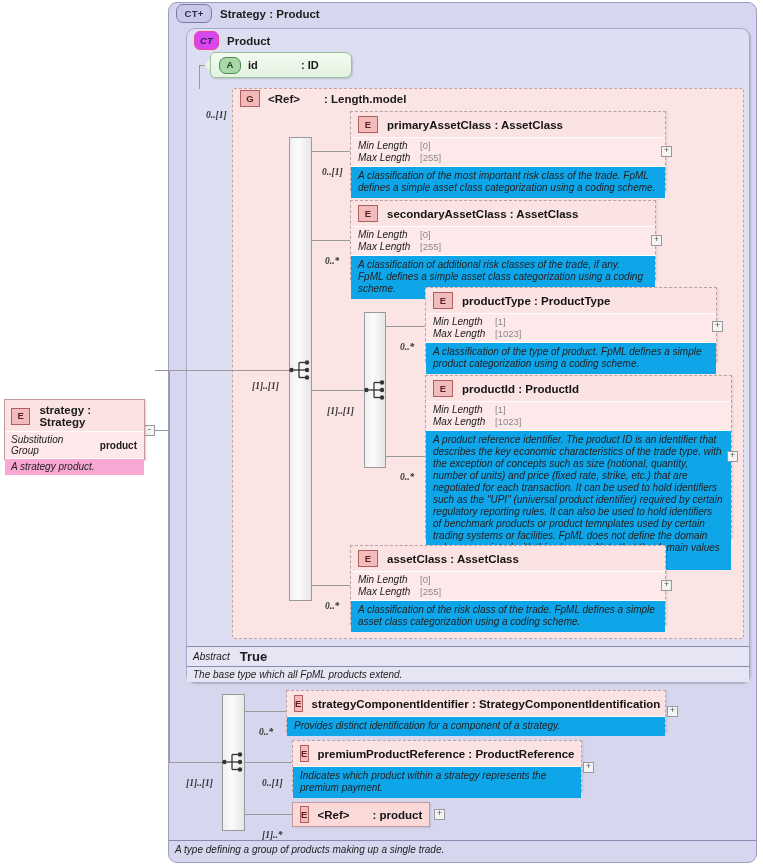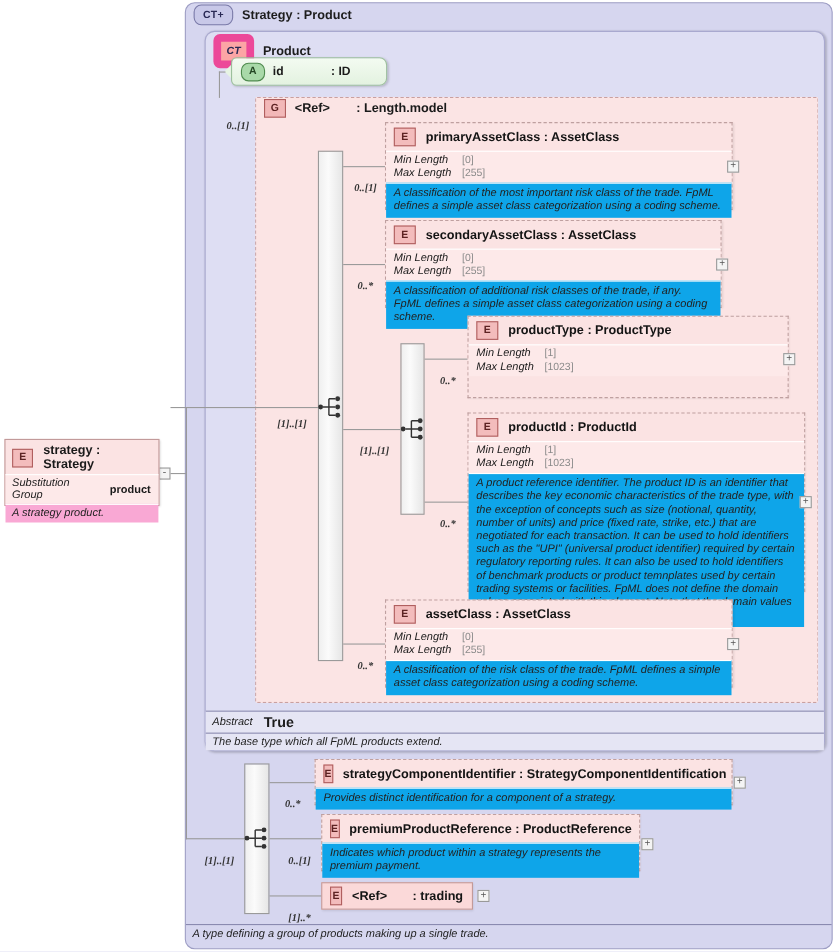--- a/index.html
+++ b/index.html
@@ -26,21 +26,21 @@
   .badge{
     display:inline-flex;align-items:center;justify-content:center;
     font-size:9.5px;font-weight:bold;letter-spacing:.2px;line-height:1;
   }
   .badge-ct{
     width:34px;height:17px;border-radius:7px;
     background:#c8c8e8;border:1px solid #7a7aa8;color:#2a2a55;
   }
   .badge-ct2{
     width:23px;height:17px;border-radius:6px;
-    background:#fca5a5;border:7px solid #ec4899;color:#2a2a55;font-style:italic;
+    background:#d946ef;border:1px solid #ec4899;color:#2a2a55;font-style:italic;
   }
   .badge-g{
     width:18px;height:15px;border:1px solid #b05f5f;background:#f2b8b8;color:#5d2323;
   }
   .badge-e{
     width:18px;height:15px;border:1px solid #b05f5f;background:#f3bcbc;color:#5d2323;
   }
   .badge-a{
     width:20px;height:15px;border-radius:7px;border:1px solid #4e8a4e;
     background:#a9d9a9;color:#234523;
@@ -293,20 +293,21 @@
   <div class="facets">
     <div class="row">
         <span class="fk">Min Length</span>
         <span class="fv">[1]</span>
       </div>
     <div class="row">
         <span class="fk">Max Length</span>
         <span class="fv">[1023]</span>
       </div>
   </div>
+  <div class="desc">A classification of the type of product. FpML defines a simple product categorization using a coding scheme.</div>
 </div>
 <div class="abs expbtn" style="left:712px;top:321px;">+</div>
 <div class="abs ln lnh" style="left:386px;top:326px;width:39px;"></div>
 <div class="abs card" style="left:400px;top:314px;">0..*</div>
 
 <div class="abs elem" style="left:425px;top:375px;width:307px;height:163px;">
   <div class="eh">
     <span class="badge badge-e">E</span>
     <span class="nm">productId : ProductId</span>
   </div>
@@ -390,20 +391,20 @@
   <div class="desc">Indicates which product within a strategy represents the premium payment.</div>
 </div>
 <div class="abs expbtn" style="left:583px;top:762px;">+</div>
 <div class="abs ln lnh" style="left:245px;top:762px;width:47px;"></div>
 <div class="abs card" style="left:262px;top:750px;">0..[1]</div>
 
 <div class="abs elem" style="left:292px;top:802px;width:138px;height:25px;background:#fbd9d9;border:1px solid #c29a9a;">
   <div class="eh" style="padding-top:3px;">
     <span class="badge badge-e">E</span>
     <span class="nm">&lt;Ref&gt;</span>
-    <span class="nm" style="margin-left:14px;">: trading</span>
+    <span class="nm" style="margin-left:14px;">: product</span>
   </div>
 </div>
 <div class="abs expbtn" style="left:434px;top:809px;">+</div>
 <div class="abs ln lnh" style="left:245px;top:814px;width:47px;"></div>
 <div class="abs card" style="left:262px;top:802px;">[1]..*</div>
 
 <div class="abs" id="bottom-desc">A type defining a group of products making up a single trade.</div>
 
 </body></html>

